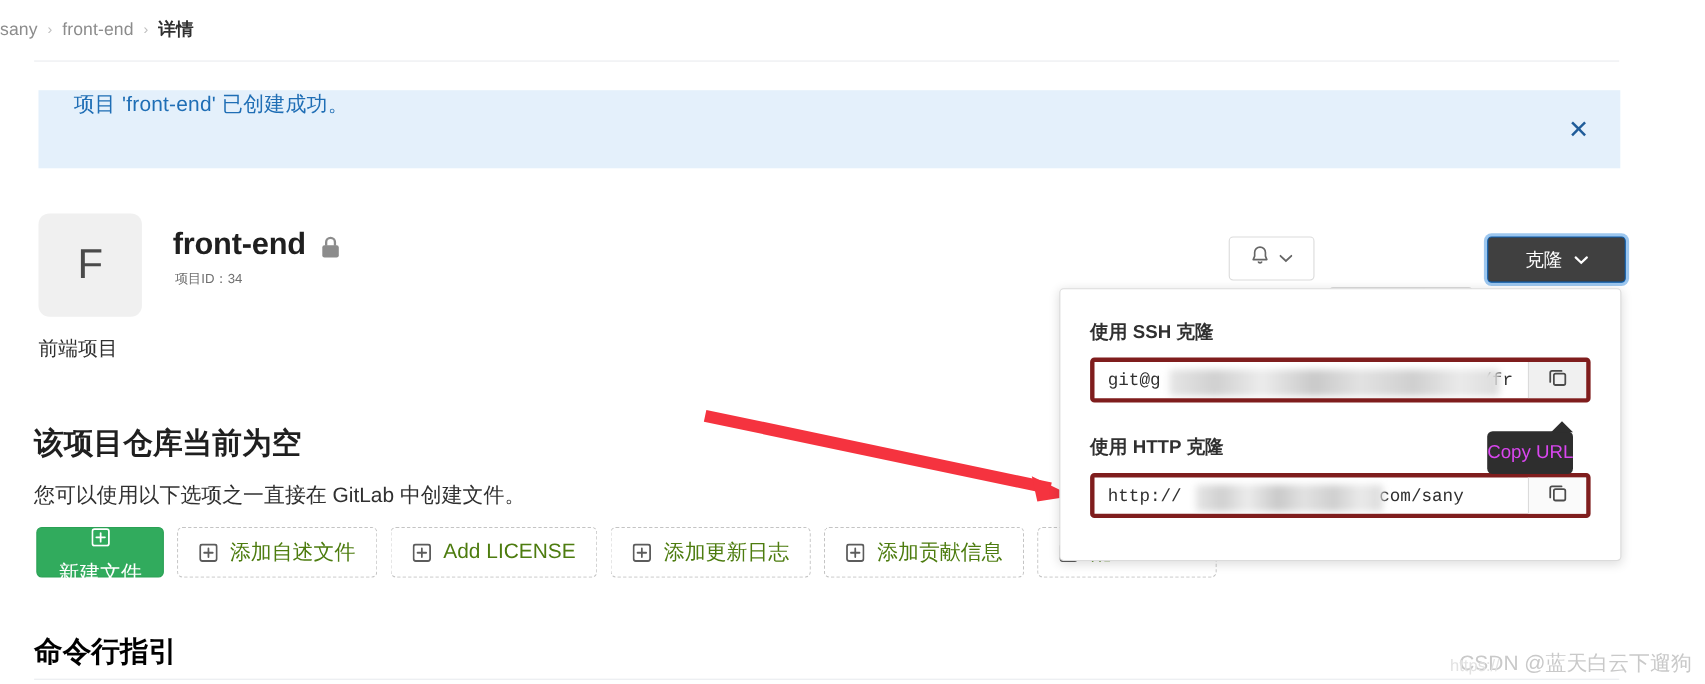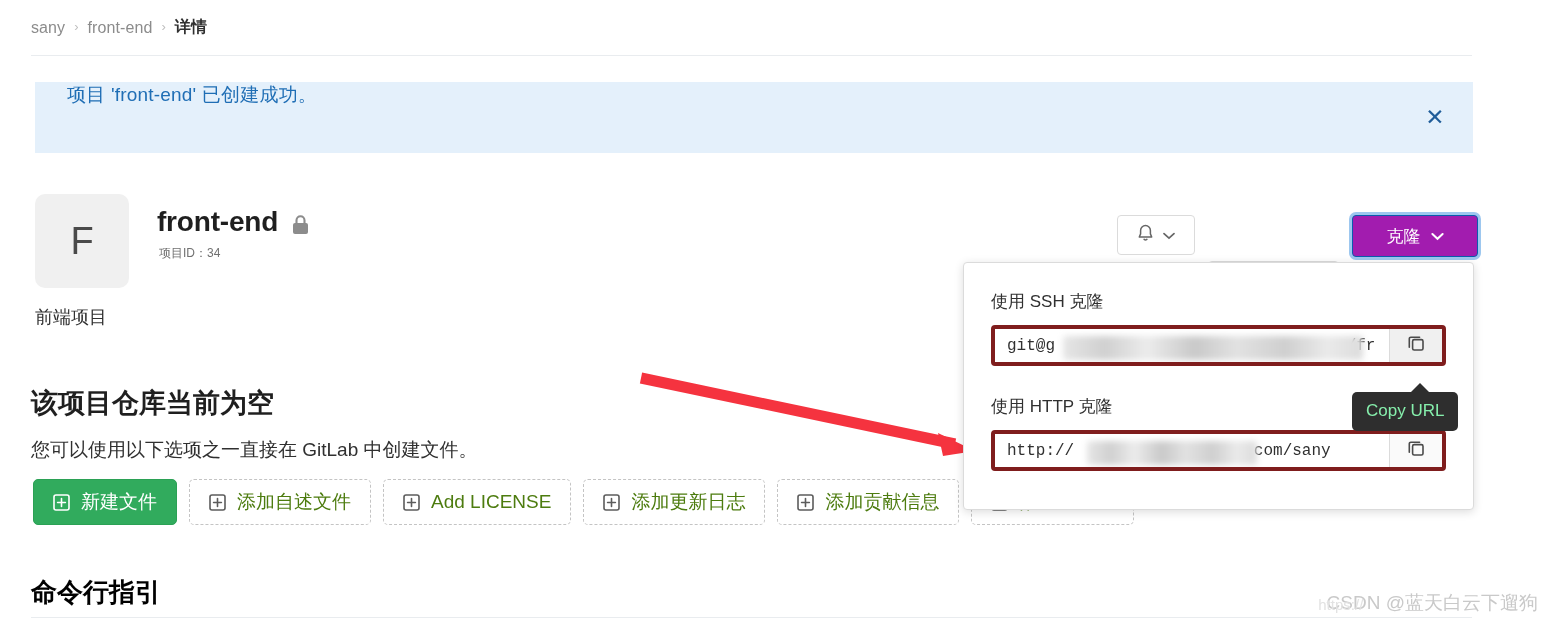--- a/index.html
+++ b/index.html
@@ -22,21 +22,20 @@
   }
 
   
   .breadcrumb-bar {
     position: absolute;
     left: 0; top: 0;
     width: 1550px;
     height: 55px;
     display: flex;
     align-items: center;
-    padding-left: 31px;
     box-sizing: border-box;
   }
   .crumb {
     font-size: 16px;
     color: #8c8c8c;
     letter-spacing: .1px;
   }
   .crumb.current {
     color: #303030;
     font-weight: bold;
@@ -189,21 +188,21 @@
     min-width: 43px;
     border-left: 1px solid #dbdbdb;
     font-size: 16px;
     color: #303030;
     background: #fff;
   }
   .clone-btn {
     position: relative;
     height: 40px;
     min-width: 96px;
-    background: #a21caf;
+    background: #404040;
     border: 1px solid #0b5cad;
     border-radius: 4px;
     color: #ffffff;
     font-size: 17px;
     display: inline-flex;
     align-items: center;
     justify-content: center;
     gap: 10px;
     cursor: pointer;
     box-shadow: 0 0 0 3px #9dc7ef;
@@ -218,21 +217,21 @@
     height: 248px;
     background: #ffffff;
     border: 1px solid #dbdbdb;
     border-radius: 4px;
     box-shadow: 0 2px 10px rgba(0,0,0,.14);
     box-sizing: border-box;
     z-index: 40;
   }
   .clone-section-label {
     font-size: 17px;
-    font-weight: normal;
+    font-weight: bold;
     color: #303030;
   }
   .ssh-label { position: absolute; left: 27px; top: 27px; }
   .http-label { position: absolute; left: 27px; top: 132px; }
 
   .url-group {
     position: absolute;
     left: 27px;
     width: 455px;
     height: 41px;
@@ -278,23 +277,23 @@
     filter: blur(3.2px);
     background: linear-gradient(90deg,#e6e6e6 0%, #d0d0d0 14%, #ececec 28%, #c9c9c9 44%, #e2e2e2 58%, #cfcfcf 74%, #eaeaea 88%, #dcdcdc 100%);
   }
   .ssh-blur { left: 68px; width: 300px; }
   .http-blur { left: 92px; width: 170px; }
 
   .tooltip {
     position: absolute;
     left: 1352px; top: 392px;
     background: #2e2e2e;
-    color: #86efac;
+    color: #d946ef;
     font-size: 17px;
-    padding: 9px 14px 10px;
+    padding: 9px 0 10px;
     border-radius: 5px;
     z-index: 60;
     white-space: nowrap;
   }
   .tooltip:after {
     content: "";
     position: absolute;
     left: 58px; top: -9px;
     border-left: 10px solid transparent;
     border-right: 10px solid transparent;
@@ -331,20 +330,21 @@
     padding: 0 19px;
     border-radius: 5px;
     font-size: 19px;
     cursor: pointer;
     white-space: nowrap;
   }
   .pill-primary {
     background: #31ab5d;
     color: #ffffff;
     border: 1px solid #2ba155;
+    flex-direction: column;
   }
   .pill-dashed {
     background: #ffffff;
     color: #9a7a57;
     border: 1px dashed #c4c4c4;
   }
   .pill-dashed .pill-label { color: #4d7c0f; }
   .pill-icon { display: inline-flex; }
 
   .cli-title {

